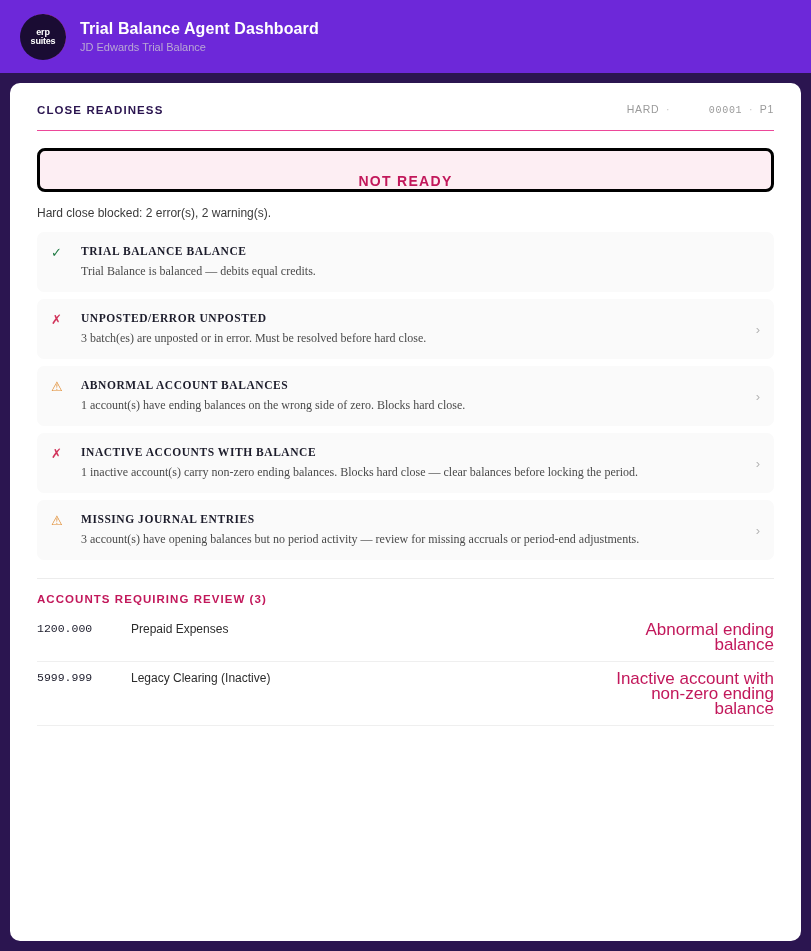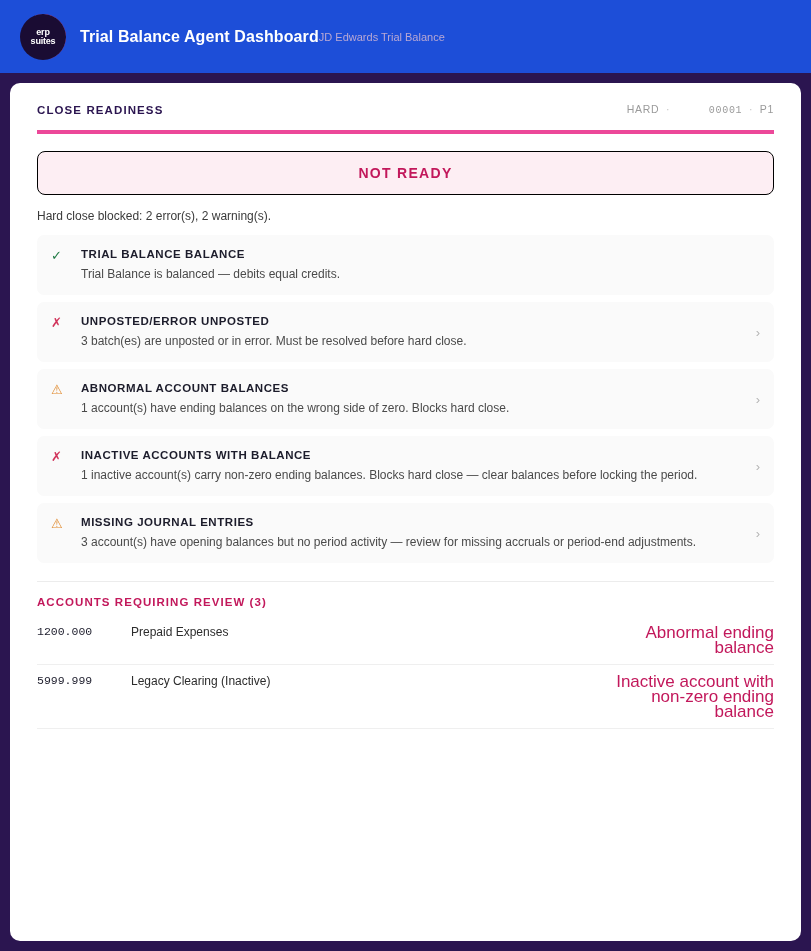--- a/index.html
+++ b/index.html
@@ -10,21 +10,21 @@
     background: #ffffff;
   }
   body {
     display: flex;
     flex-direction: column;
     overflow: hidden;
   }
 
   
   .app-header {
-    background: #1d4ed8;
+    background: #6d28d9;
     height: 73px;
     flex: 0 0 73px;
     display: flex;
     align-items: center;
     padding: 0 20px;
     gap: 14px;
   }
   .logo {
     width: 46px;
     height: 46px;
@@ -50,21 +50,21 @@
   }
   .logo-text {
     color: #ffffff;
     font-size: 9px;
     font-weight: bold;
     line-height: 9px;
     text-align: center;
     letter-spacing: -0.2px;
     z-index: 2;
   }
-  .header-titles { display: flex; flex-direction: row; justify-content: center; }
+  .header-titles { display: flex; flex-direction: column; justify-content: center; }
   .header-title {
     color: #ffffff;
     font-size: 16px;
     font-weight: bold;
     letter-spacing: 0.1px;
   }
   .header-subtitle {
     color: #b9a8d4;
     font-size: 11px;
     margin-top: 3px;
@@ -84,45 +84,45 @@
     padding: 0 27px;
     overflow: hidden;
   }
 
   
   .section-head {
     display: flex;
     align-items: center;
     justify-content: space-between;
     padding: 20px 0 14px 0;
-    border-bottom: 4px solid #ec4899;
+    border-bottom: 1px solid #ec4899;
   }
   .section-title {
     font-size: 11.5px;
     font-weight: bold;
     color: #2b1550;
     letter-spacing: 1.1px;
   }
   .meta {
     font-size: 10.5px;
     color: #9a9a9a;
     letter-spacing: 0.7px;
   }
   .meta .sep { color: #c4c4c4; padding: 0 3px; }
   .meta .mono { font-family: "Liberation Mono", monospace; font-size: 10px; margin-left: 32px; }
 
   
   .status-banner {
     margin: 17px 0 0 0;
     height: 44px;
-    border: 1px solid #000000;
+    border: 3px solid #000000;
     background: #fdeef3;
     border-radius: 8px;
     display: flex;
-    align-items: center;
+    align-items: flex-end;
     justify-content: center;
   }
   .status-banner-label {
     color: #c2185b;
     font-size: 14px;
     font-weight: bold;
     letter-spacing: 1.3px;
   }
   .blocked-note {
     margin-top: 14px;
@@ -143,21 +143,21 @@
   }
   .check-icon {
     flex: 0 0 30px;
     font-size: 13px;
     line-height: 16px;
     padding-top: 1px;
   }
   .icon-pass { color: #1f7a44; }
   .icon-error { color: #d1345b; }
   .icon-warn { color: #e08a2e; }
-  .check-body { flex: 1 1 auto; padding-right: 22px; }
+  .check-body { flex: 1 1 auto; padding-right: 22px; font-family: Liberation Serif, serif; }
   .check-title {
     font-size: 11.5px;
     font-weight: bold;
     color: #1c1c2b;
     letter-spacing: 0.55px;
     line-height: 15px;
   }
   .check-desc {
     font-size: 12px;
     color: #4a4a4a;

